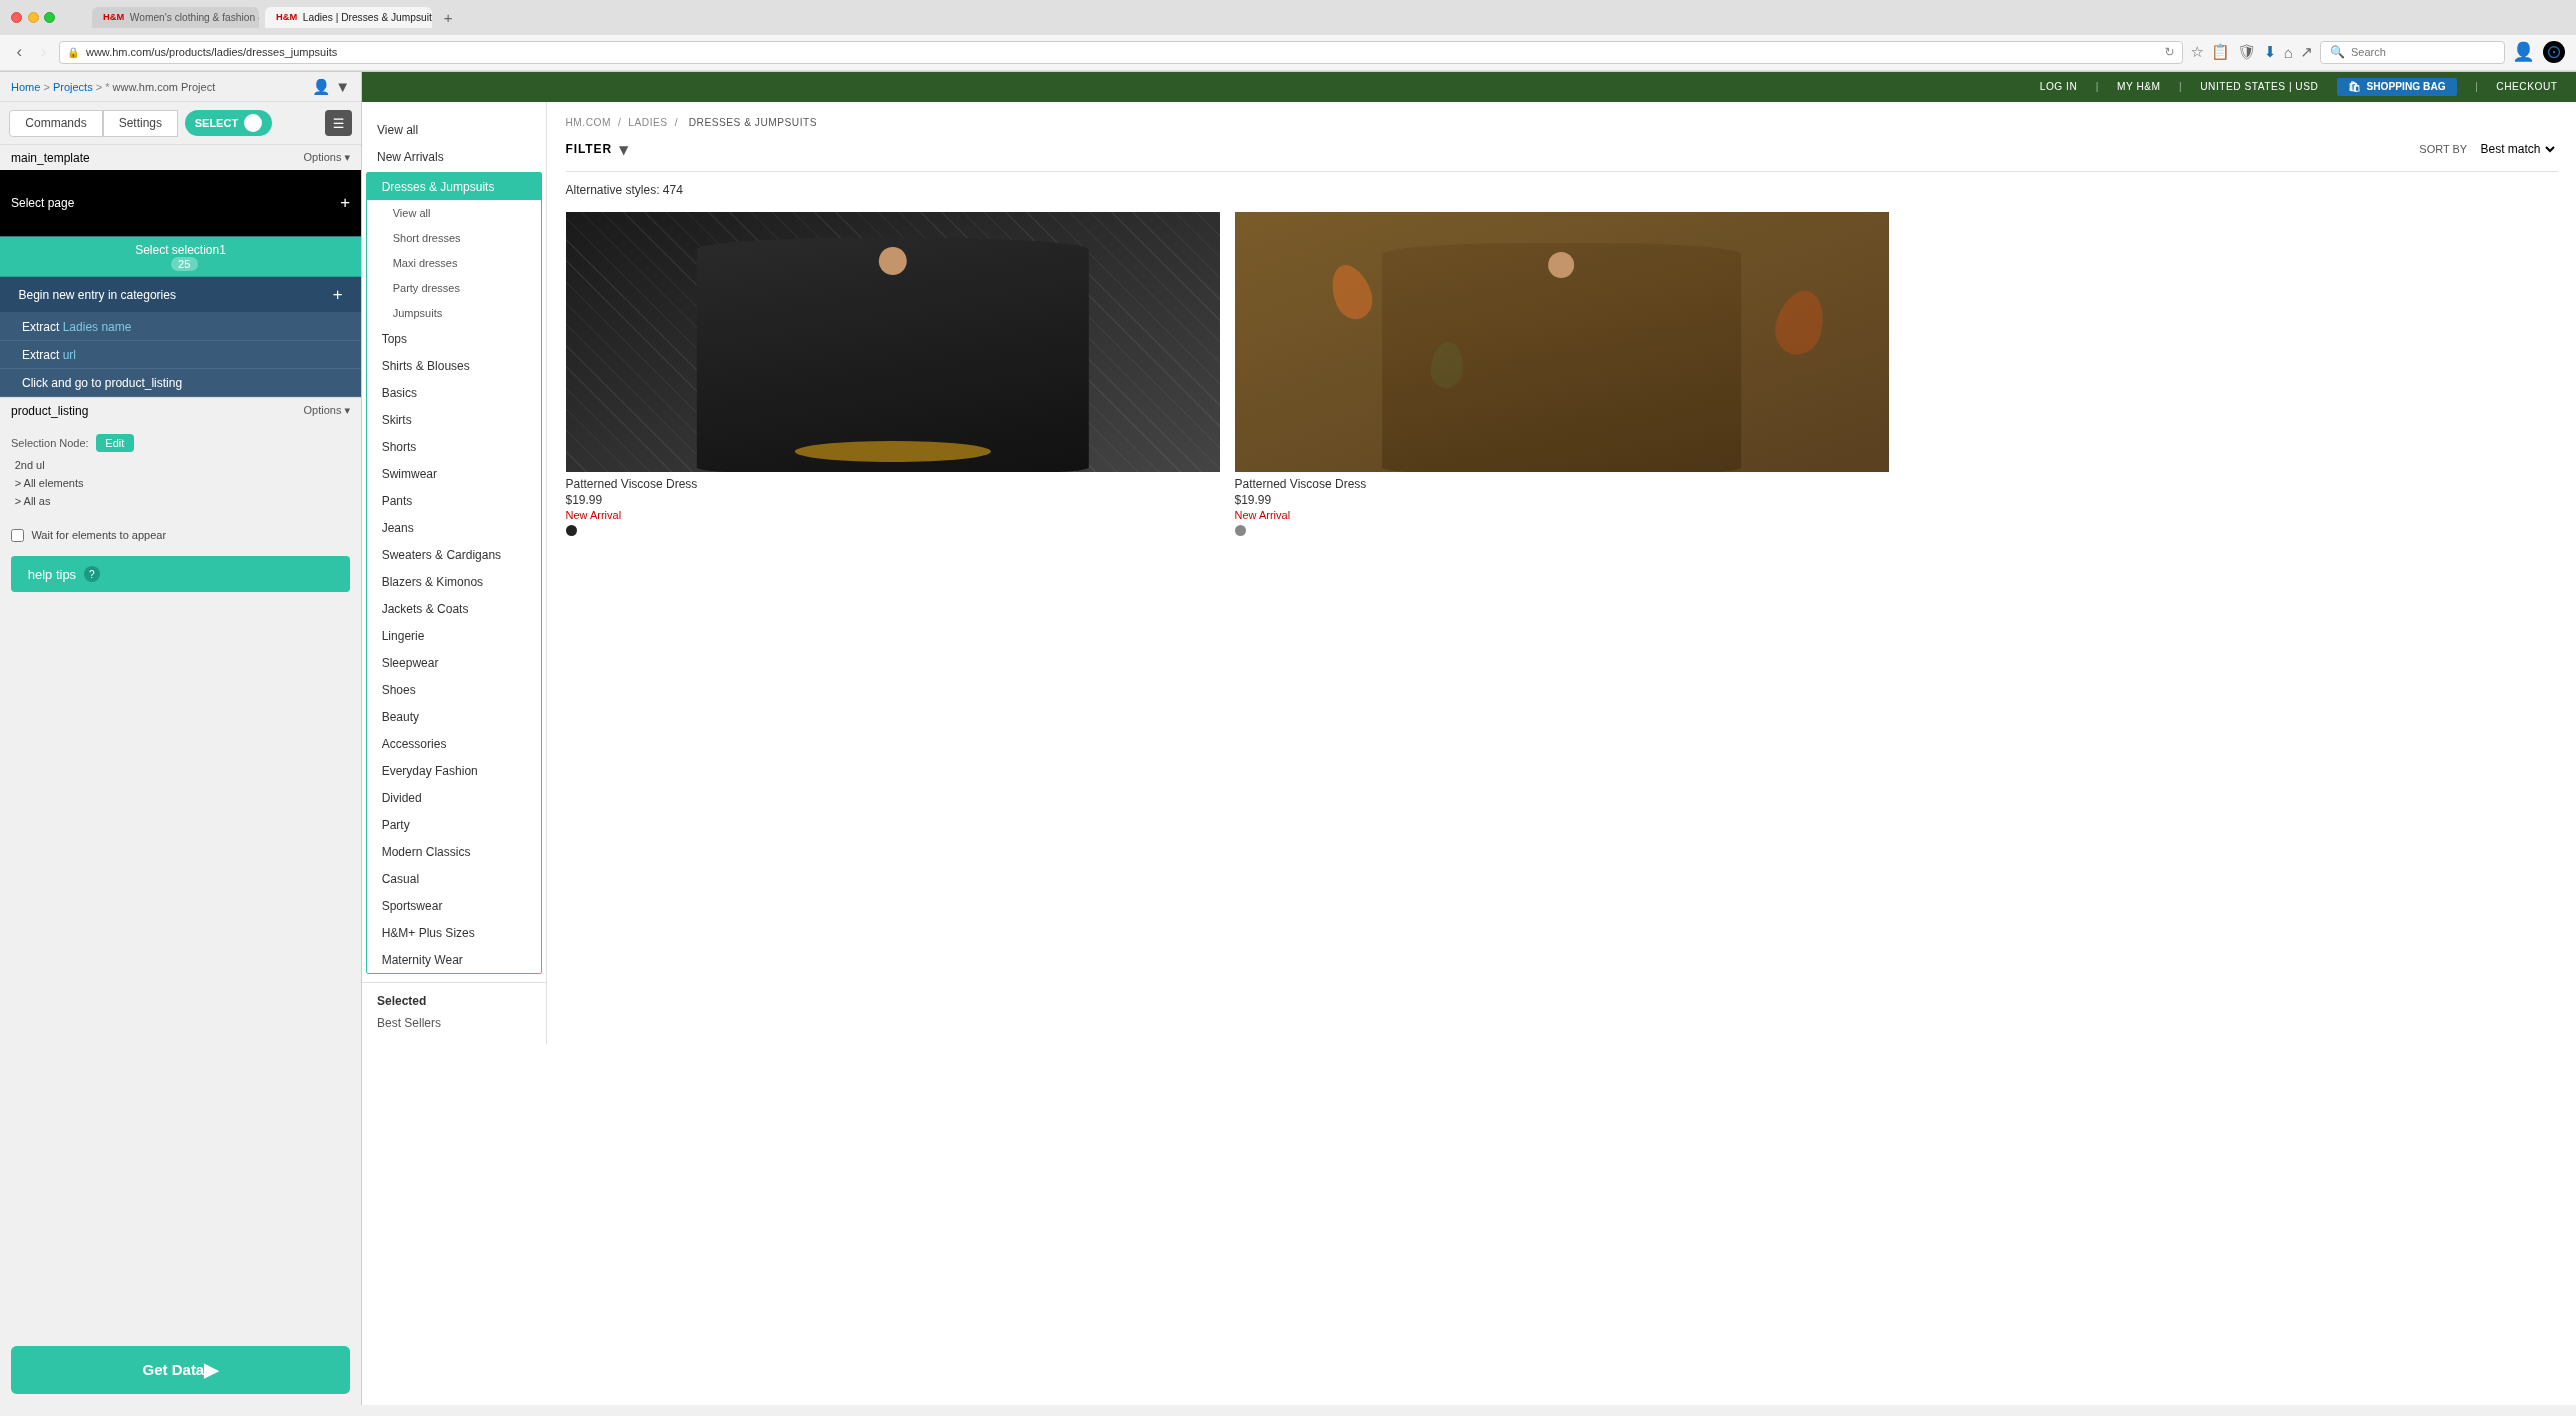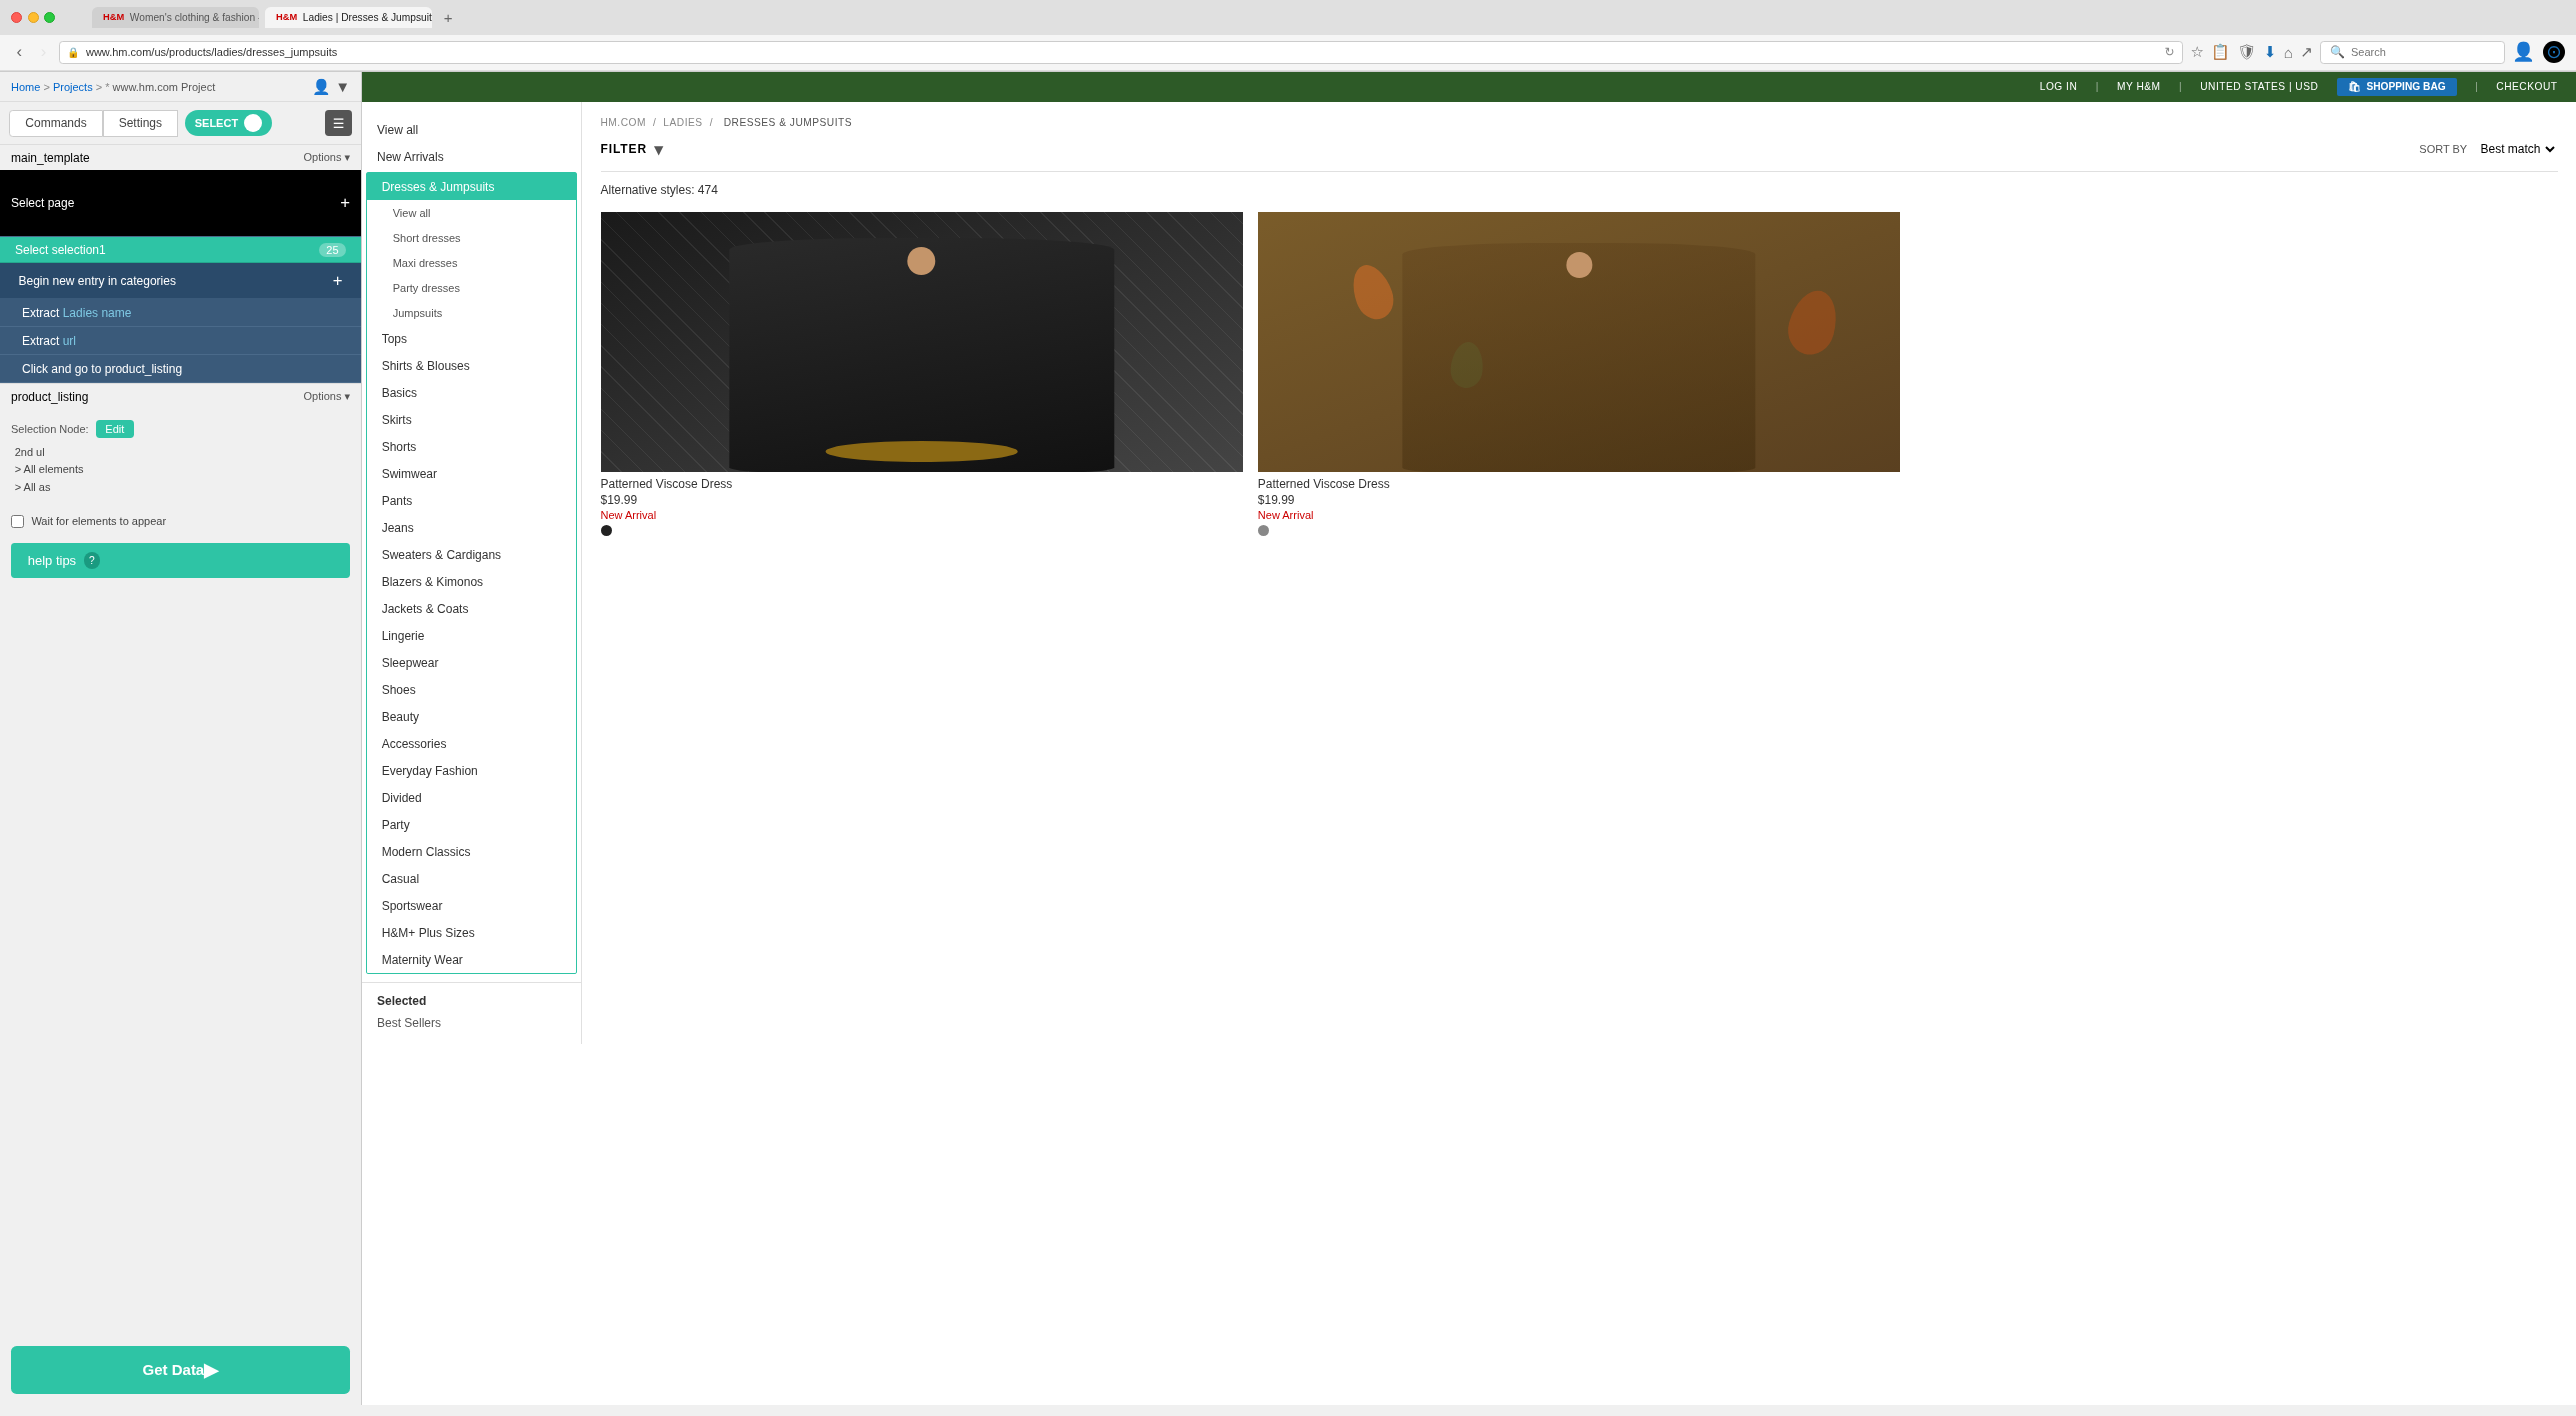--- a/index.html
+++ b/index.html
@@ -46,21 +46,21 @@
     .toggle-knob { width: 18.5px; height: 18.5px; background: white; border-radius: 50%; display: inline-block; }
     .menu-btn { margin-left: auto; background: #555; border: none; border-radius: 3.7px; padding: 5.6px 7.4px; cursor: pointer; color: white; font-size: 13px; }
 
     .template-header { display: flex; align-items: center; justify-content: space-between; padding: 5.6px 11px; background: #f0f0f0; }
     .options-btn { background: none; border: none; font-size: 11px; color: #555; cursor: pointer; }
 
     .command-row { display: flex; align-items: center; padding: 23px 11px; background: #000000; color: white; border-bottom: 0.9px solid #4a6a8a; }
     .command-label { flex: 1; font-size: 12px; }
     .command-add { background: none; border: none; color: white; font-size: 16.7px; cursor: pointer; }
 
-    .selection-row { display: flex; align-items: center; padding: 5.6px 15px; background: #2ec4a5; color: white; border-bottom: 0.9px solid #25a88e; }
+    .selection-row { display: flex; align-items: center; padding: 5.6px 15px; background: #2ec4a5; color: white; border-bottom: 0.9px solid #25a88e; flex-direction: column; }
     .selection-label { flex: 1; font-size: 12px; }
     .selection-count { background: rgba(255,255,255,0.3); border-radius: 9.3px; padding: 0.9px 7.4px; font-size: 11px; margin-left: 7.4px; }
 
     .new-entry-row { display: flex; align-items: center; padding: 7.4px 18.5px; background: #2a4a6a; color: white; border-bottom: 0.9px solid #3a5a7a; }
     .new-entry-label { flex: 1; font-size: 12px; }
     .new-entry-add { background: none; border: none; color: white; font-size: 16.7px; cursor: pointer; }
 
     .extract-row { padding: 6.5px 22px; background: #3a5a7a; color: white; border-bottom: 0.9px solid #4a6a8a; font-size: 12px; cursor: pointer; }
     .extract-name { color: #7ec8e3; }
     .extract-url { color: #7ec8e3; }
@@ -86,21 +86,21 @@
     
     .browser-content { flex: 1; background: white; overflow-y: auto; }
     
     .hm-header { background: #2d5a27; padding: 5.6px 18.5px; display: flex; align-items: center; justify-content: flex-end; gap: 18.5px; color: white; font-size: 10.2px; }
     .hm-header a { color: white; text-decoration: none; font-weight: 500; letter-spacing: 0.5px; }
     .shopping-bag-btn { background: #1a6fb5; padding: 3.7px 11px; border-radius: 1.9px; display: flex; align-items: center; gap: 5.6px; color: white; font-weight: bold; cursor: pointer; }
     .hm-divider { color: rgba(255,255,255,0.5); }
 
     .hm-content { display: flex; }
     
-    .sidebar-nav { width: 220px; padding: 15px 0; border-right: 0.9px solid #e0e0e0; flex-shrink: 0; }
+    .sidebar-nav { width: 185px; padding: 15px 0; border-right: 0.9px solid #e0e0e0; flex-shrink: 0; }
     .sidebar-nav-item { padding: 6.5px 15px; font-size: 12px; color: #333; cursor: pointer; text-decoration: none; display: block; }
     .sidebar-nav-item.active { background: #2ec4a5; color: white; font-weight: 500; }
     .sidebar-nav-item.sub { padding-left: 26px; font-size: 11px; color: #555; }
 
     .product-grid-area { flex: 1; padding: 15px 18.5px; }
     
     .breadcrumb-hm { font-size: 10.2px; color: #888; margin-bottom: 11px; text-transform: uppercase; letter-spacing: 0.5px; }
     .breadcrumb-hm a { color: #888; text-decoration: none; }
     .breadcrumb-hm span { color: #888; margin: 0 3.7px; }
     .breadcrumb-hm .current { color: #555; font-weight: 500; }

